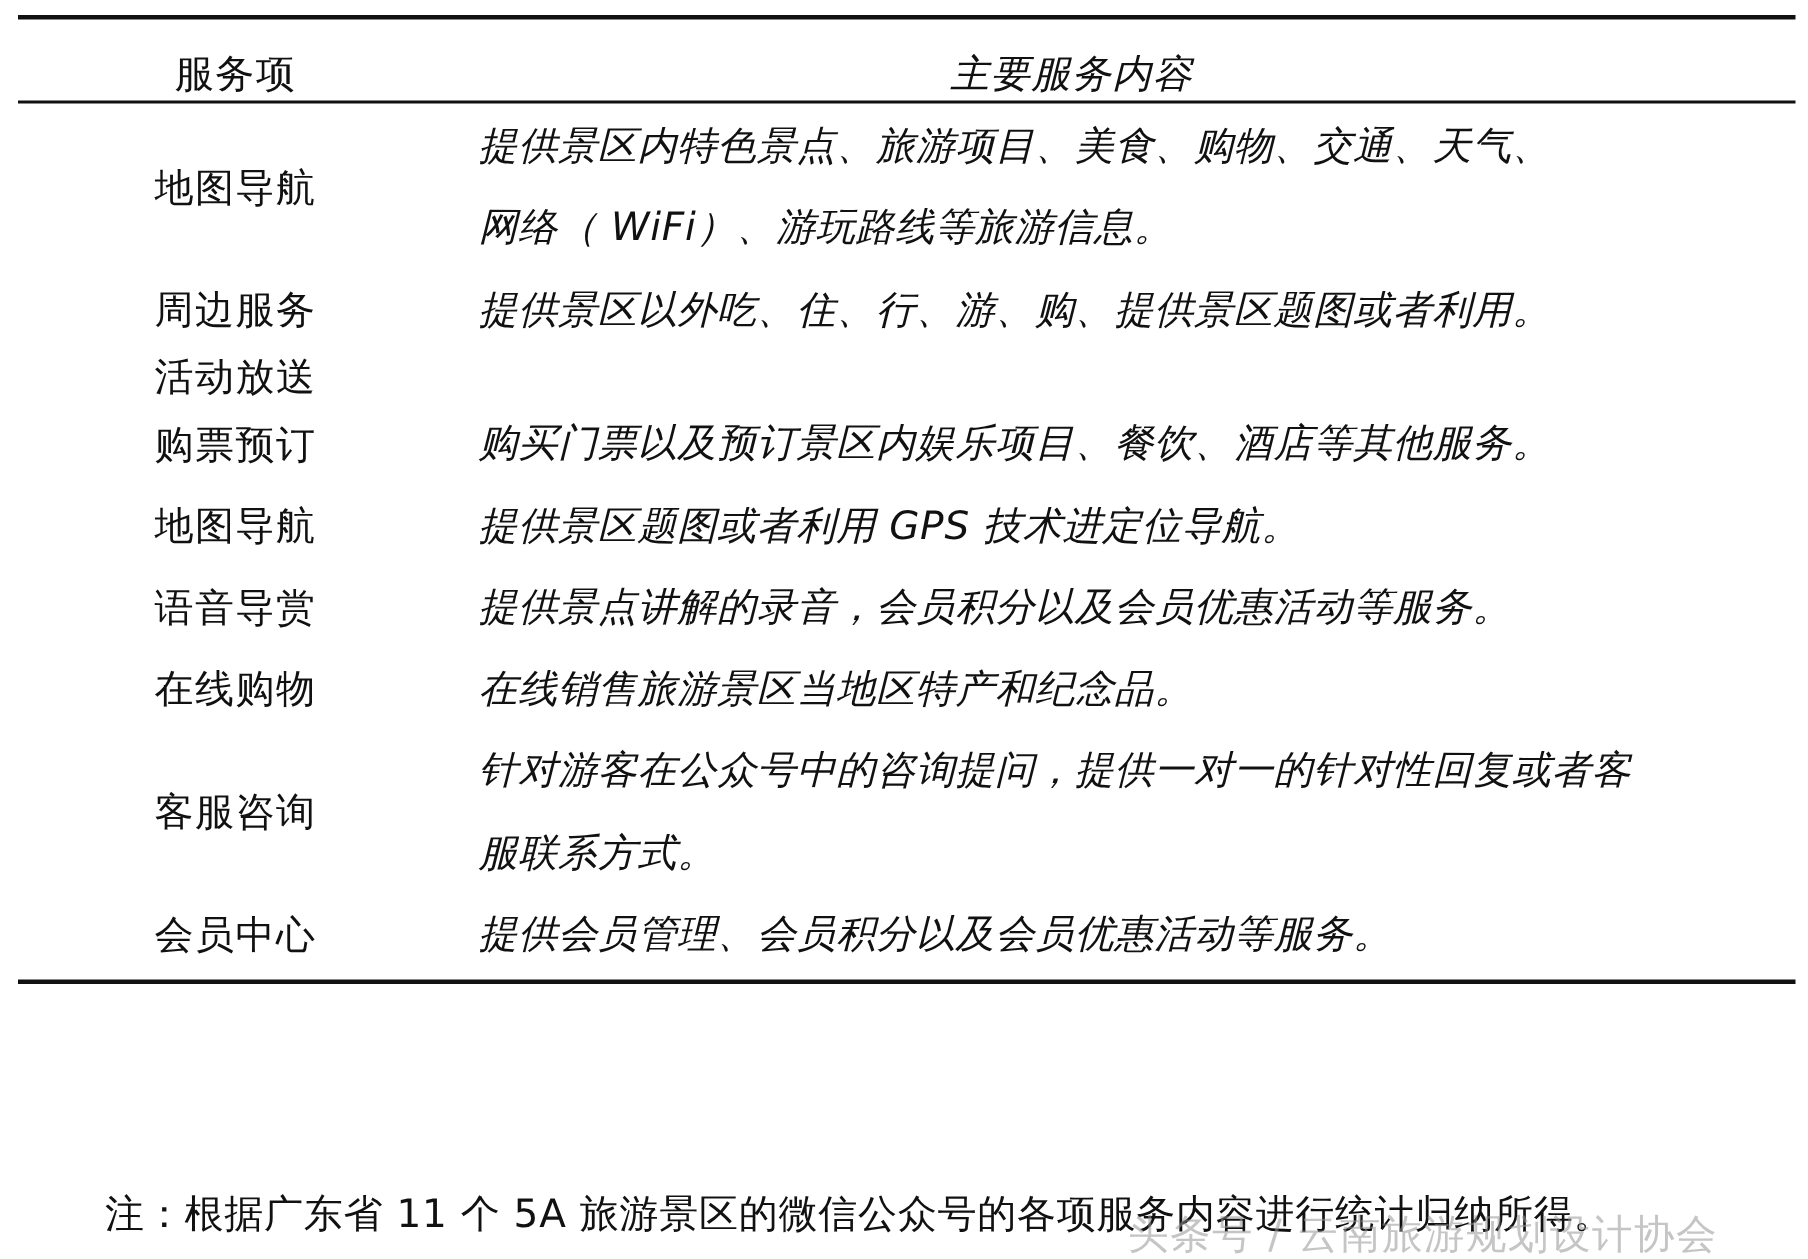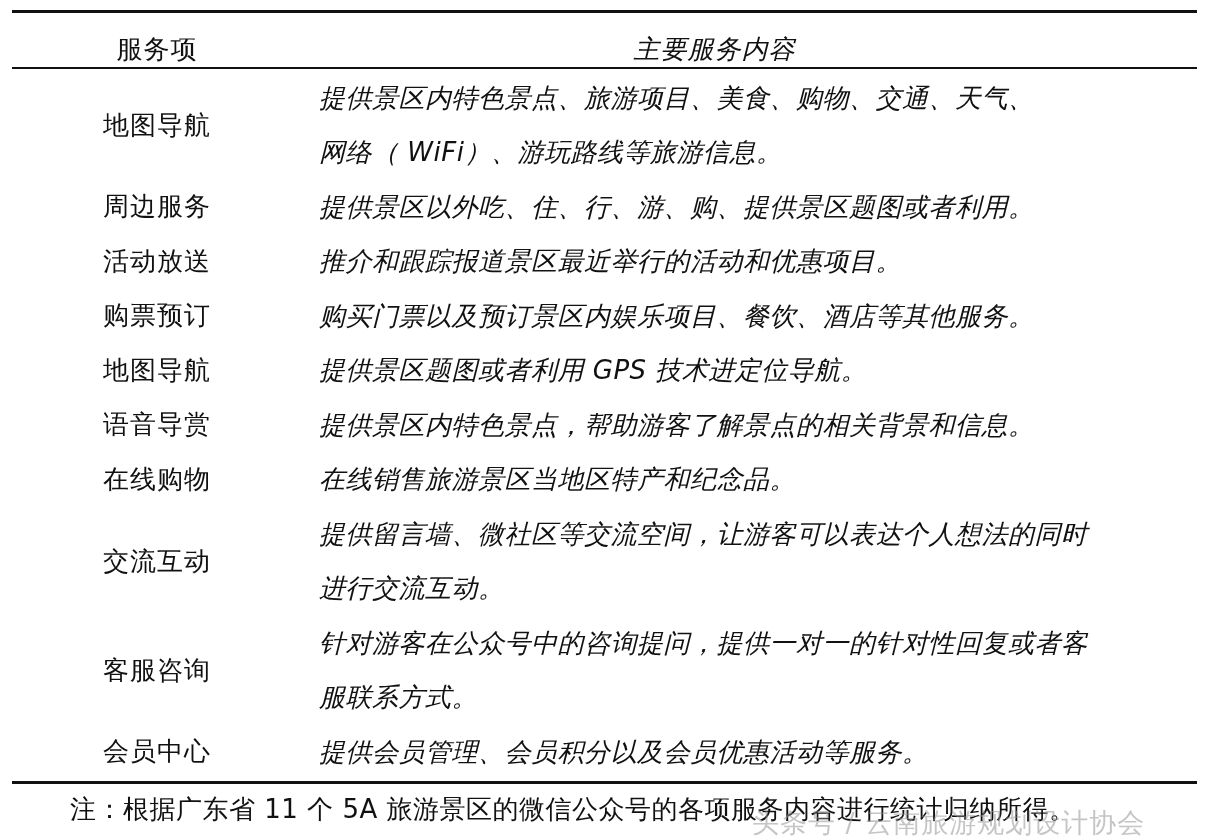--- a/index.html
+++ b/index.html
@@ -51,53 +51,43 @@
       </div>
     </div>
     <div class="row">
       <div class="col1">周边服务</div>
       <div class="col2">
         <span class="line">提供景区以外吃、住、行、游、购、提供景区题图或者利用。</span>
       </div>
     </div>
     <div class="row">
       <div class="col1">活动放送</div>
-      <div class="col2">
-        <span class="line">推介和跟踪报道景区最近举行的活动和优惠项目。</span>
-      </div>
     </div>
     <div class="row">
       <div class="col1">购票预订</div>
       <div class="col2">
         <span class="line">购买门票以及预订景区内娱乐项目、餐饮、酒店等其他服务。</span>
       </div>
     </div>
     <div class="row">
       <div class="col1">地图导航</div>
       <div class="col2">
         <span class="line">提供景区题图或者利用 GPS 技术进定位导航。</span>
       </div>
     </div>
     <div class="row">
       <div class="col1">语音导赏</div>
       <div class="col2">
-        <span class="line">提供景区内特色景点，帮助游客了解景点的相关背景和信息。</span>
+        <span class="line">提供景点讲解的录音，会员积分以及会员优惠活动等服务。</span>
       </div>
     </div>
     <div class="row">
       <div class="col1">在线购物</div>
       <div class="col2">
         <span class="line">在线销售旅游景区当地区特产和纪念品。</span>
-      </div>
-    </div>
-    <div class="row">
-      <div class="col1">交流互动</div>
-      <div class="col2">
-        <span class="line">提供留言墙、微社区等交流空间，让游客可以表达个人想法的同时</span>
-        <span class="line">进行交流互动。</span>
       </div>
     </div>
     <div class="row">
       <div class="col1">客服咨询</div>
       <div class="col2">
         <span class="line">针对游客在公众号中的咨询提问，提供一对一的针对性回复或者客</span>
         <span class="line">服联系方式。</span>
       </div>
     </div>
     <div class="row">

